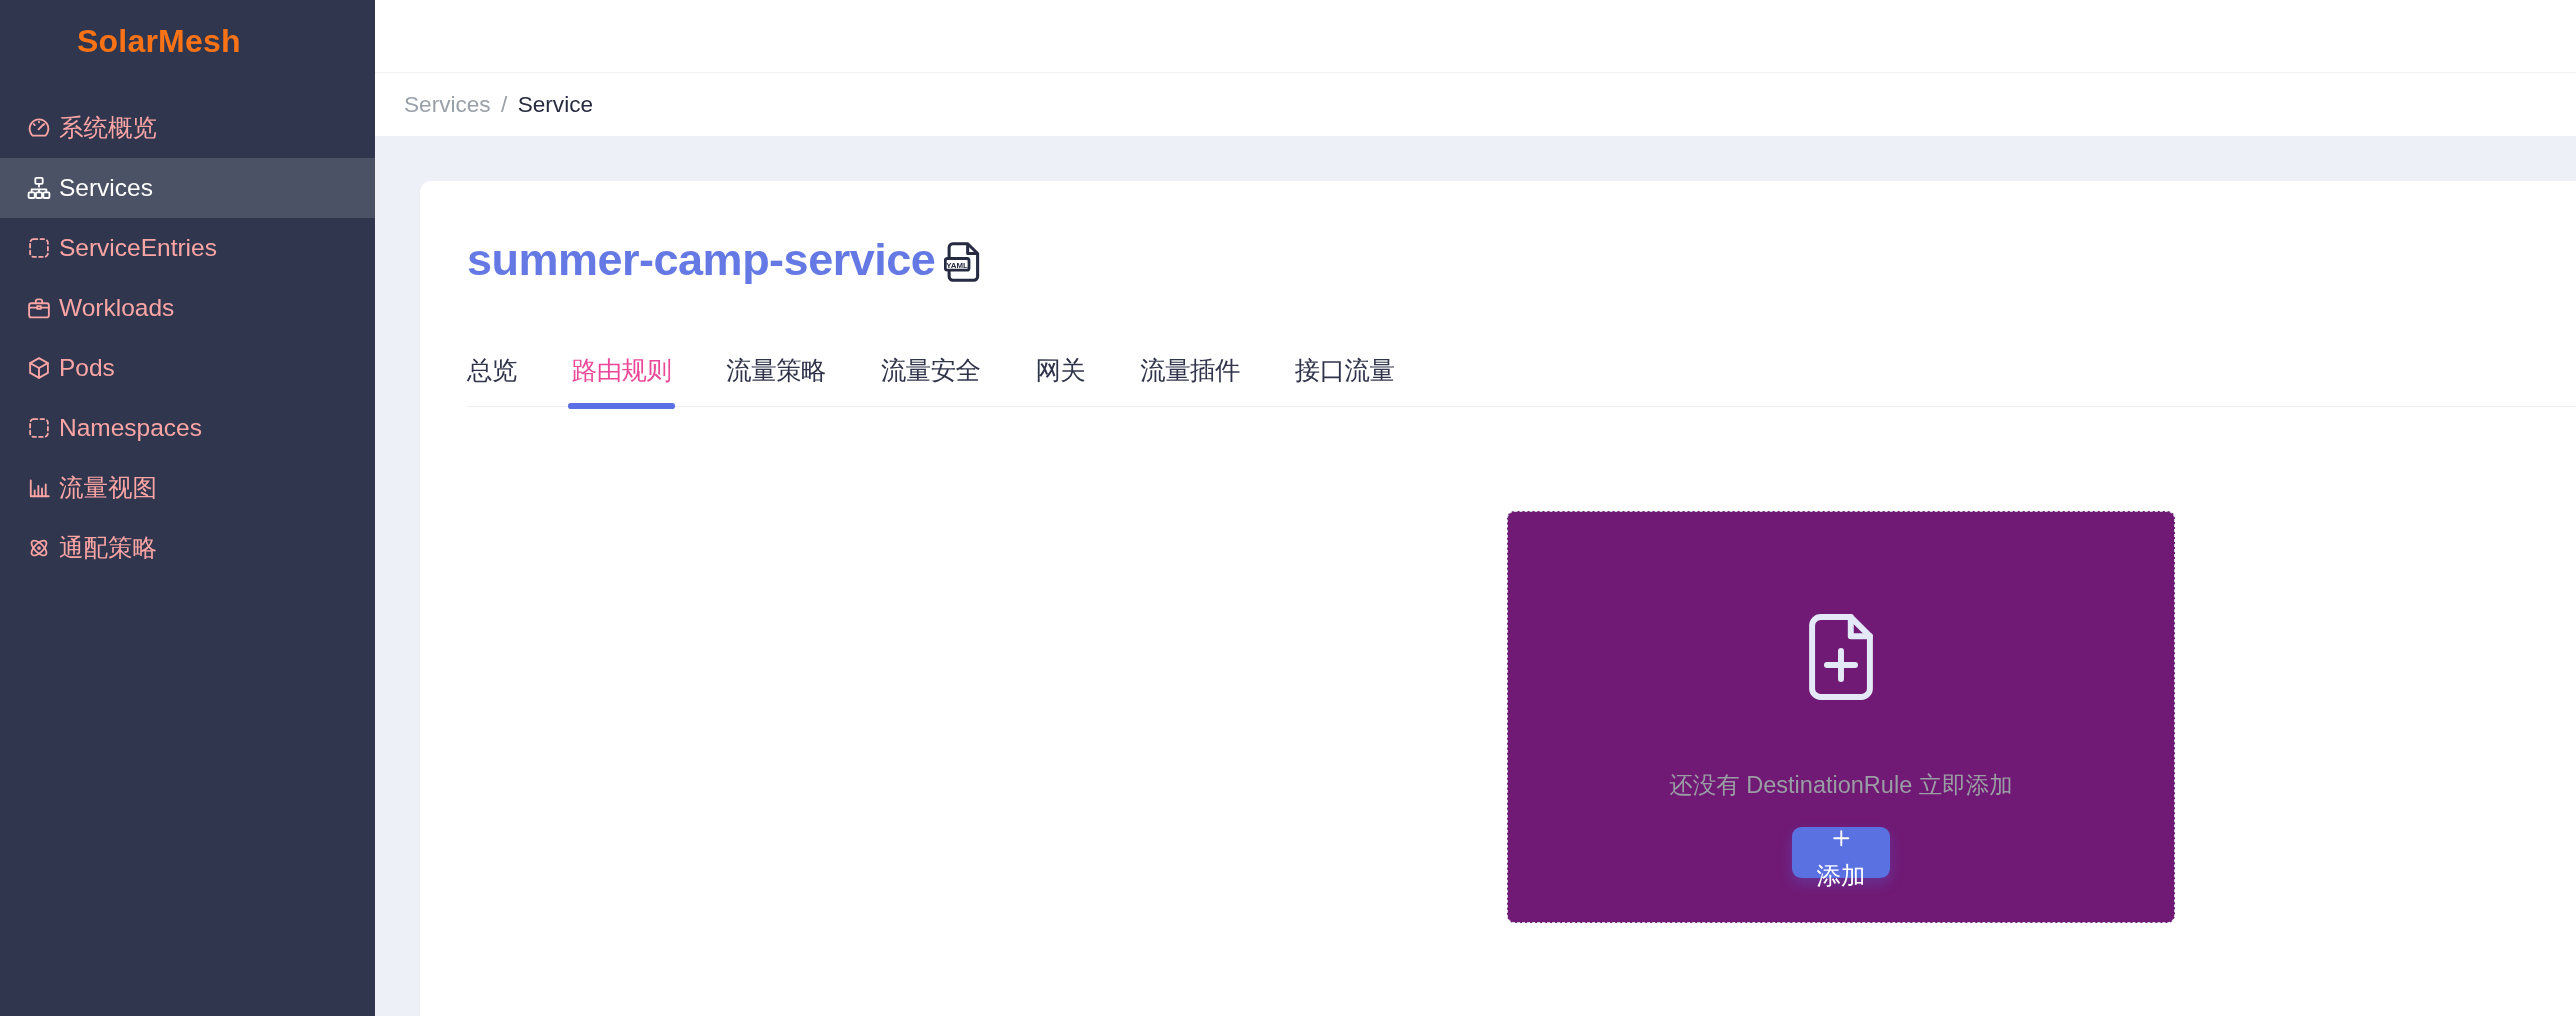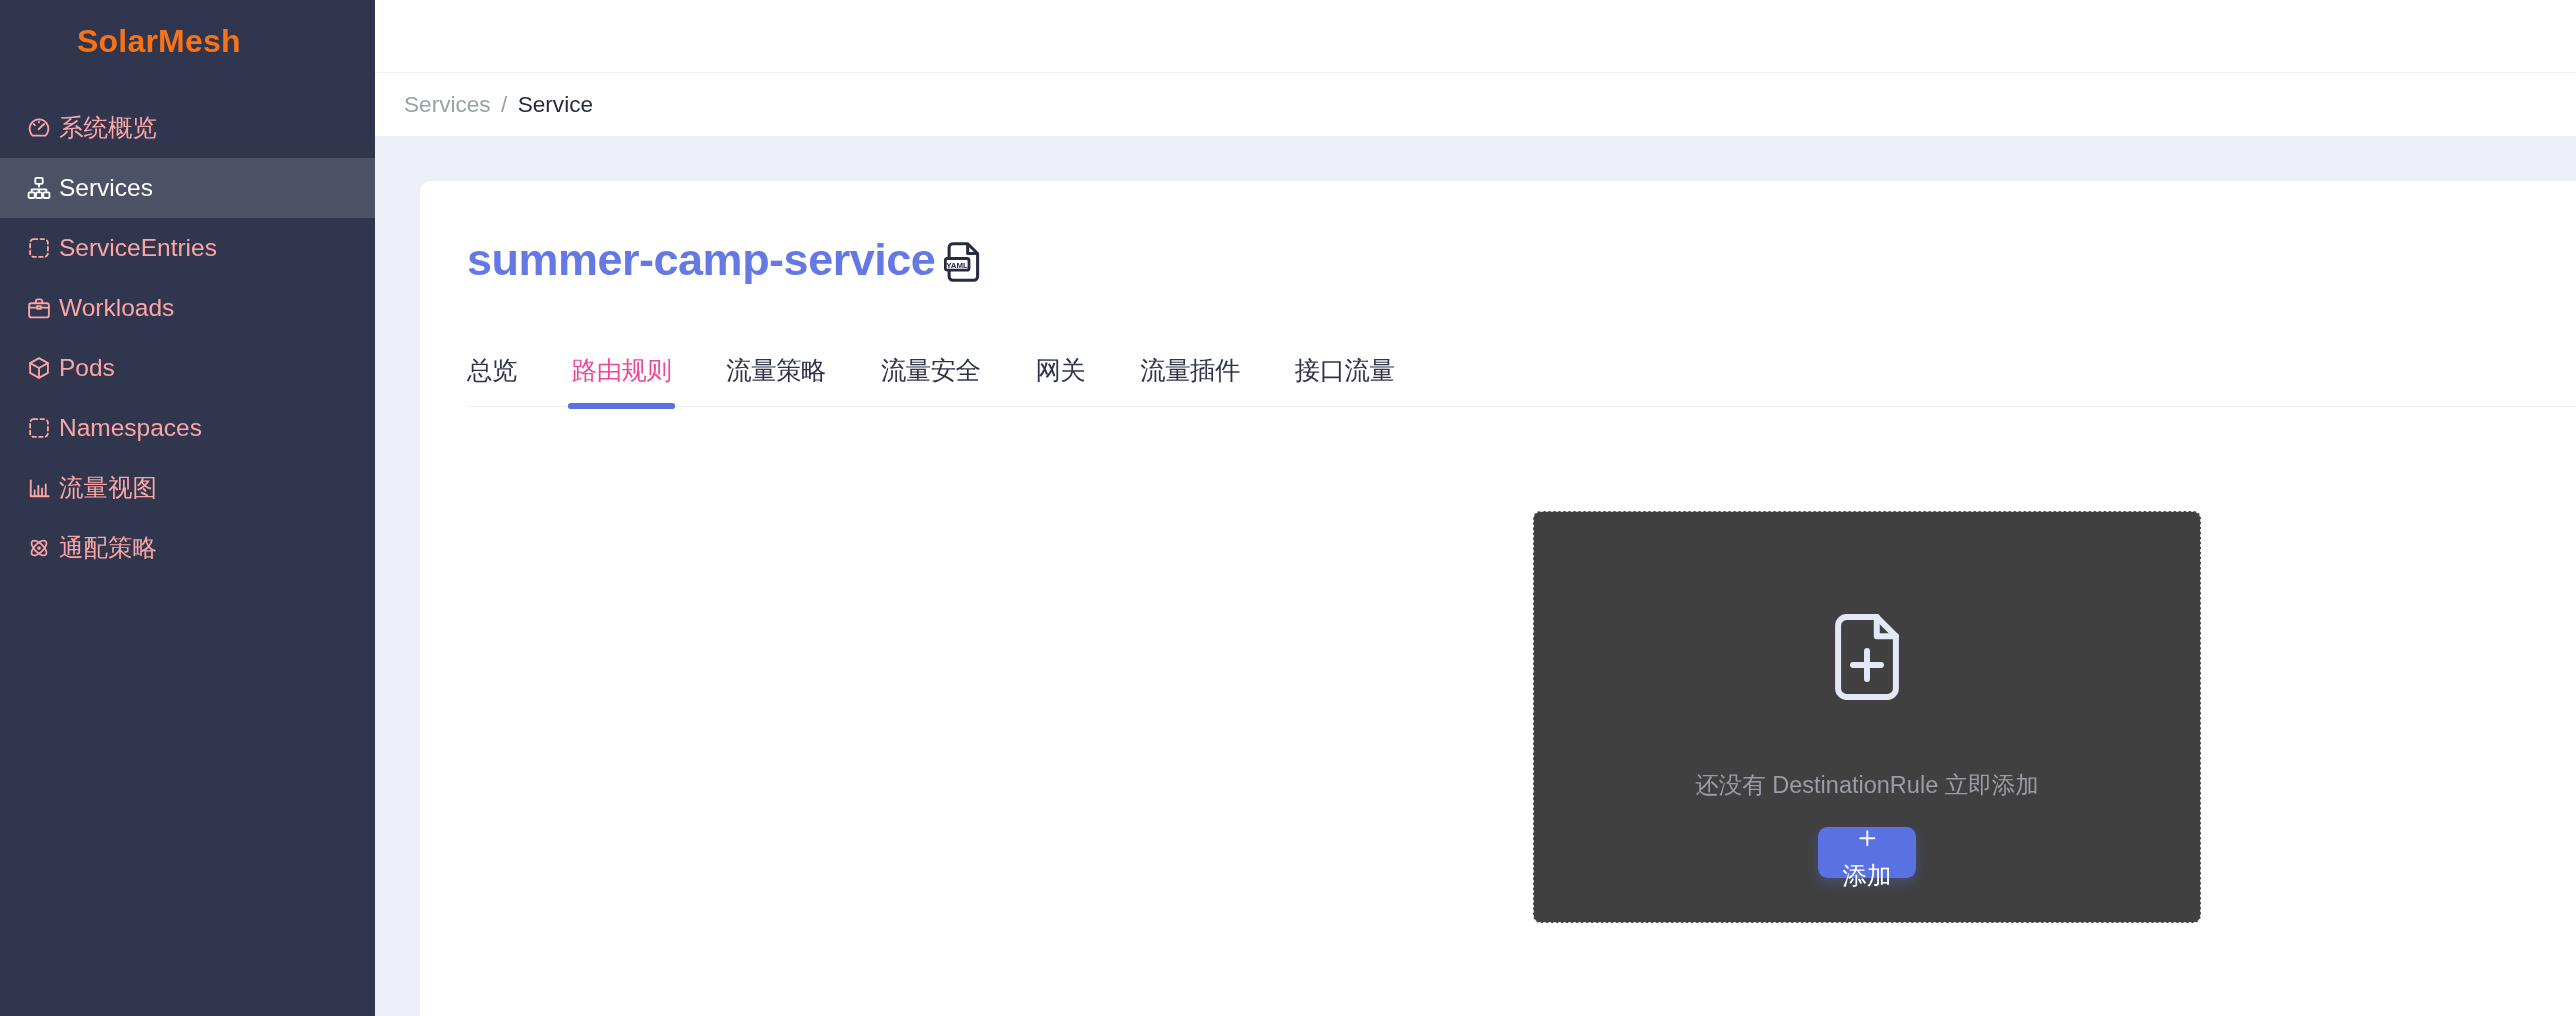--- a/index.html
+++ b/index.html
@@ -34,21 +34,21 @@
   .title-row { display:flex; align-items:center; gap:9px; margin:53px 0 0 47px; }
   .service-title { font-size:45px; font-weight:600; color:#6579e5; letter-spacing:-0.5px; }
   .yaml-icon { display:flex; align-items:center; cursor:pointer; margin-top:3.8px; }
 
   .tabs { display:flex; align-items:flex-end; margin:68px 0 0 47px; border-bottom:0.9px solid #ecedf1; padding-right:38px; }
   .tab { font-size:25.4px; color:#30344a; letter-spacing:-0.5px; padding-bottom:18px; margin-right:55px; position:relative; cursor:pointer; white-space:nowrap; }
   .tab.active { color:#ec4899; }
   .tab.active::after { content:""; position:absolute; left:-3.8px; right:-3.8px; bottom:-2.8px; height:5.6px; background:#5b70e4; border-radius:2.8px; }
 
   
-  .empty-box { position:absolute; left:1113px; top:330px; width:668px; height:412px; border:1.9px dashed #d6d9e0; border-radius:7.5px; display:flex; flex-direction:column; align-items:center; background:#404040; }
+  .empty-box { position:absolute; left:1087px; top:330px; width:668px; height:412px; border:1.9px dashed #d6d9e0; border-radius:7.5px; display:flex; flex-direction:column; align-items:center; background:#701a75; }
   .empty-file-icon { margin-top:94px; color:#e4e9f8; }
   .empty-msg { margin-top:58px; font-size:23.5px; color:#9a9da4; }
   .add-btn { margin-top:26px; height:51px; padding:0 24.5px; border:none; border-radius:9.4px; background:#5a71e2; color:#ffffff; font-size:24.5px; font-family:inherit; display:flex; align-items:center; gap:9.4px; cursor:pointer; box-shadow:0 5.6px 13px rgba(90,113,226,.30);flex-direction:column; }
   .plus-glyph { display:flex; align-items:center; }
 </style>
 </head>
 <body>
 
 <div class="app">
 

